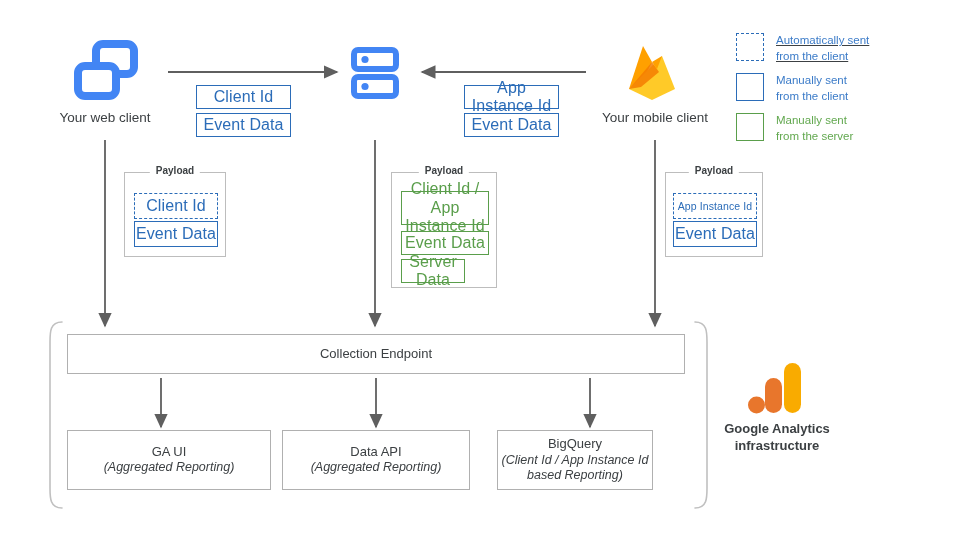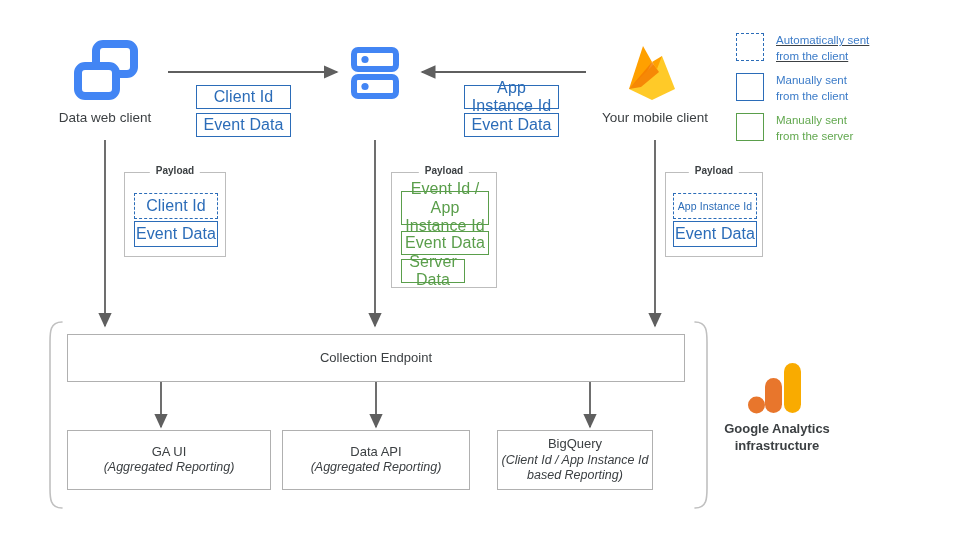--- a/index.html
+++ b/index.html
@@ -130,21 +130,21 @@
     <line x1="590" y1="378" x2="590" y2="427" stroke="#5f5f5f" stroke-width="1.8" marker-end="url(#ah)"></line>
 
     <path d="M62,322 C50,322 50,332 50,342 L50,488 C50,498 50,508 62,508" fill="none" stroke="#c0c0c0" stroke-width="1.6" stroke-linecap="round"></path>
     <path d="M695,322 C707,322 707,332 707,342 L707,488 C707,498 707,508 695,508" fill="none" stroke="#c0c0c0" stroke-width="1.6" stroke-linecap="round"></path>
   </svg>
 
   <svg class="abs" style="left:74px;top:40px;" width="64" height="62" viewBox="0 0 64 62">
     <rect x="22" y="4" width="38" height="30" rx="7" ry="7" fill="none" stroke="#4285f4" stroke-width="8"></rect>
     <rect x="4" y="26" width="38" height="30" rx="7" ry="7" fill="#ffffff" stroke="#4285f4" stroke-width="8"></rect>
   </svg>
-  <div class="caption" style="left:25px;top:110px;width:160px;">Data web client</div>
+  <div class="caption" style="left:25px;top:110px;width:160px;">Your web client</div>
 
   <svg class="abs" style="left:351px;top:47px;" width="48" height="52" viewBox="0 0 48 52">
     <rect x="3" y="3" width="42" height="19" rx="4" ry="4" fill="none" stroke="#4285f4" stroke-width="6"></rect>
     <circle cx="14" cy="12.5" r="3.6" fill="#4285f4"></circle>
     <rect x="3" y="30" width="42" height="19" rx="4" ry="4" fill="none" stroke="#4285f4" stroke-width="6"></rect>
     <circle cx="14" cy="39.5" r="3.6" fill="#4285f4"></circle>
   </svg>
 
   <svg class="abs" style="left:621px;top:40px;" width="62" height="62" viewBox="0 0 62 62">
     <path d="M8,49 L22,6 L31,22 L20,44 z" fill="#ffa000"></path>
@@ -161,33 +161,33 @@
   <div class="tagbox tag-blue" style="left:464px;top:113px;width:95px;height:24px;">Event Data</div>
 
   <div class="payload" style="left:124px;top:172px;width:102px;height:85px;">
     <div class="payload-legend">Payload</div>
     <div class="tagbox tag-blue-dash" style="left:9px;top:20px;width:84px;height:26px;">Client Id</div>
     <div class="tagbox tag-blue" style="left:9px;top:48px;width:84px;height:26px;">Event Data</div>
   </div>
 
   <div class="payload" style="left:391px;top:172px;width:106px;height:116px;">
     <div class="payload-legend">Payload</div>
-    <div class="tagbox tag-green" style="left:9px;top:18px;width:88px;height:34px;white-space:pre-line;">Event Id /
+    <div class="tagbox tag-green" style="left:9px;top:18px;width:88px;height:34px;white-space:pre-line;">Client Id /
 App Instance Id</div>
     <div class="tagbox tag-green" style="left:9px;top:58px;width:88px;height:24px;">Event Data</div>
     <div class="tagbox tag-green" style="left:9px;top:86px;width:64px;height:24px;">Server Data</div>
   </div>
 
   <div class="payload" style="left:665px;top:172px;width:98px;height:85px;">
     <div class="payload-legend">Payload</div>
     <div class="tagbox tag-blue-dash" style="left:7px;top:20px;width:84px;height:26px;font-size:10.5px;">App Instance Id</div>
     <div class="tagbox tag-blue" style="left:7px;top:48px;width:84px;height:26px;">Event Data</div>
   </div>
 
-  <div class="greybox" style="left:67px;top:334px;width:618px;height:48px;">
+  <div class="greybox" style="left:67px;top:334px;width:618px;height:40px;">
     <div>Collection Endpoint</div>
   </div>
 
   <div class="greybox" style="left:67px;top:430px;width:204px;height:60px;">
     <div>GA UI</div>
     <div class="sub">(Aggregated Reporting)</div>
   </div>
 
   <div class="greybox" style="left:282px;top:430px;width:188px;height:60px;">
     <div>Data API</div>

